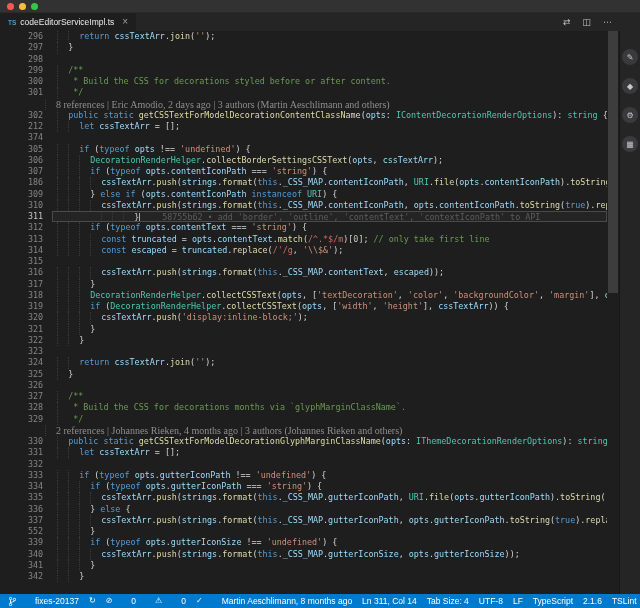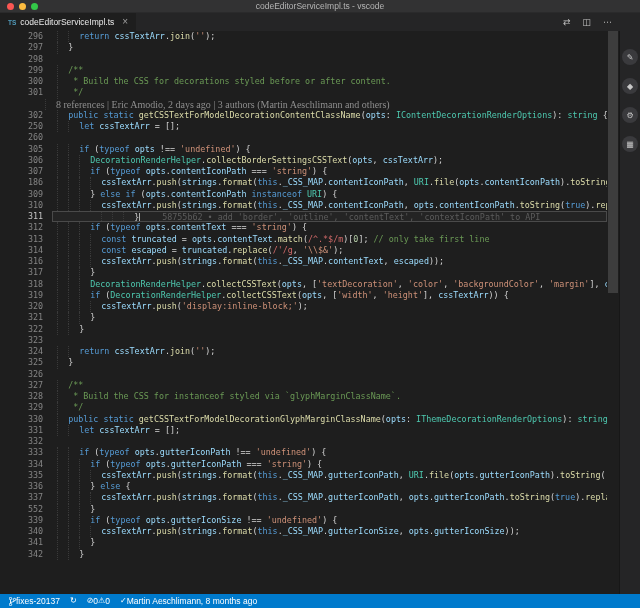--- a/index.html
+++ b/index.html
@@ -37,37 +37,36 @@
   .tk-s{color:#CE9178}.tk-c{color:#6A9955}.tk-p{color:#D4D4D4}.tk-r{color:#D16969}
   .tk-n{color:#B5CEA8}.tk-o{color:#D4D4D4}
 
   .scrollbar{flex:0 0 12px;position:relative;background:#1E1E1E;}
   .thumb{position:absolute;top:0;left:1px;width:10px;height:262px;background:rgba(121,121,121,0.35);}
   .rail{flex:0 0 21px;background:#252526;border-left:1px solid #171717;display:flex;flex-direction:column;align-items:center;padding-top:18px;gap:13px;box-sizing:border-box;}
   .rail-btn{width:16px;height:16px;border-radius:50%;background:#3A3A3D;color:#C8C8C8;font-size:8px;display:flex;align-items:center;justify-content:center;flex:0 0 auto;}
 
   
   .statusbar{flex:0 0 14px;background:#007ACC;display:flex;align-items:center;color:#FFFFFF;font-size:8.5px;padding:0 4px;white-space:nowrap;}
-  .sb-item{display:flex;align-items:center;gap:0;padding:0 5px;height:100%;}
+  .sb-item{display:flex;align-items:center;gap:19px;padding:0 5px;height:100%;}
   .sb-icon{font-size:8px;line-height:1;}
   .sb-right{margin-left:auto;display:flex;align-items:center;height:100%;}
   .branch-svg{display:block;}
 </style>
 </head>
 <body>
 
 <div class="window">
 
   <div class="titlebar">
     <div class="traffic">
       <span class="tl red"></span>
       <span class="tl yellow"></span>
       <span class="tl green"></span>
     </div>
-    <div class="title">codeEditorServiceImpl.ts - vscode</div>
   </div>
 
   <div class="tabbar">
     <div class="tab">
       <span class="tab-icon">TS</span>
       <span class="tab-label">codeEditorServiceImpl.ts</span>
       <span class="tab-close">×</span>
     </div>
     <div class="tab-actions">
       <span>⇄</span>
@@ -104,25 +103,25 @@
         </div>
         <div class="row">
           <div class="gutter"></div>
           <div class="content"><span class="iguide"></span><span class="lens">8 references | Eric Amodio, 2 days ago | 3 authors (Martin Aeschlimann and others)</span></div>
         </div>
         <div class="row">
           <div class="gutter">302</div>
           <div class="content"><span class="iguide"></span><span class="tk-k">public</span><span class="tk-p"> </span><span class="tk-k">static</span><span class="tk-p"> </span><span class="tk-f">getCSSTextForModelDecorationContentClassName</span><span class="tk-p">(</span><span class="tk-v">opts</span><span class="tk-p">: </span><span class="tk-t">IContentDecorationRenderOptions</span><span class="tk-p">): </span><span class="tk-t">string</span><span class="tk-p"> {</span></div>
         </div>
         <div class="row">
-          <div class="gutter">250</div>
+          <div class="gutter">212</div>
           <div class="content"><span class="iguide"></span><span class="iguide"></span><span class="tk-k">let</span><span class="tk-p"> </span><span class="tk-v">cssTextArr</span><span class="tk-p"> = [];</span></div>
         </div>
         <div class="row">
-          <div class="gutter">260</div>
+          <div class="gutter">374</div>
           <div class="content"></div>
         </div>
         <div class="row">
           <div class="gutter">305</div>
           <div class="content"><span class="iguide"></span><span class="iguide"></span><span class="tk-k">if</span><span class="tk-p"> (</span><span class="tk-k">typeof</span><span class="tk-p"> </span><span class="tk-v">opts</span><span class="tk-p"> </span><span class="tk-o">!==</span><span class="tk-p"> </span><span class="tk-s">'undefined'</span><span class="tk-p">) {</span></div>
         </div>
         <div class="row">
           <div class="gutter">306</div>
           <div class="content"><span class="iguide"></span><span class="iguide"></span><span class="iguide"></span><span class="tk-t">DecorationRenderHelper</span><span class="tk-p">.</span><span class="tk-f">collectBorderSettingsCSSText</span><span class="tk-p">(</span><span class="tk-v">opts</span><span class="tk-p">, </span><span class="tk-v">cssTextArr</span><span class="tk-p">);</span></div>
         </div>
@@ -152,20 +151,24 @@
         </div>
         <div class="row">
           <div class="gutter">313</div>
           <div class="content"><span class="iguide"></span><span class="iguide"></span><span class="iguide"></span><span class="iguide"></span><span class="tk-k">const</span><span class="tk-p"> </span><span class="tk-v">truncated</span><span class="tk-p"> = </span><span class="tk-v">opts</span><span class="tk-p">.</span><span class="tk-v">contentText</span><span class="tk-p">.</span><span class="tk-f">match</span><span class="tk-p">(</span><span class="tk-r">/^.*$/m</span><span class="tk-p">)[</span><span class="tk-n">0</span><span class="tk-p">]; </span><span class="tk-c">// only take first line</span></div>
         </div>
         <div class="row">
           <div class="gutter">314</div>
           <div class="content"><span class="iguide"></span><span class="iguide"></span><span class="iguide"></span><span class="iguide"></span><span class="tk-k">const</span><span class="tk-p"> </span><span class="tk-v">escaped</span><span class="tk-p"> = </span><span class="tk-v">truncated</span><span class="tk-p">.</span><span class="tk-f">replace</span><span class="tk-p">(</span><span class="tk-r">/'/g</span><span class="tk-p">, </span><span class="tk-s">'\\$&amp;'</span><span class="tk-p">);</span></div>
         </div>
         <div class="row">
+          <div class="gutter">315</div>
+          <div class="content"></div>
+        </div>
+        <div class="row">
           <div class="gutter">316</div>
           <div class="content"><span class="iguide"></span><span class="iguide"></span><span class="iguide"></span><span class="iguide"></span><span class="tk-v">cssTextArr</span><span class="tk-p">.</span><span class="tk-f">push</span><span class="tk-p">(</span><span class="tk-v">strings</span><span class="tk-p">.</span><span class="tk-f">format</span><span class="tk-p">(</span><span class="tk-k">this</span><span class="tk-p">.</span><span class="tk-v">_CSS_MAP</span><span class="tk-p">.</span><span class="tk-v">contentText</span><span class="tk-p">, </span><span class="tk-v">escaped</span><span class="tk-p">));</span></div>
         </div>
         <div class="row">
           <div class="gutter">317</div>
           <div class="content"><span class="iguide"></span><span class="iguide"></span><span class="iguide"></span><span class="tk-p">}</span></div>
         </div>
         <div class="row">
           <div class="gutter">318</div>
           <div class="content"><span class="iguide"></span><span class="iguide"></span><span class="iguide"></span><span class="tk-t">DecorationRenderHelper</span><span class="tk-p">.</span><span class="tk-f">collectCSSText</span><span class="tk-p">(</span><span class="tk-v">opts</span><span class="tk-p">, [</span><span class="tk-s">'textDecoration'</span><span class="tk-p">, </span><span class="tk-s">'color'</span><span class="tk-p">, </span><span class="tk-s">'backgroundColor'</span><span class="tk-p">, </span><span class="tk-s">'margin'</span><span class="tk-p">], </span><span class="tk-v">cssTextArr</span></div>
@@ -201,25 +204,29 @@
         <div class="row">
           <div class="gutter">326</div>
           <div class="content"></div>
         </div>
         <div class="row">
           <div class="gutter">327</div>
           <div class="content"><span class="iguide"></span><span class="tk-c">/**</span></div>
         </div>
         <div class="row">
           <div class="gutter">328</div>
-          <div class="content"><span class="iguide"></span><span class="tk-c"> * Build the CSS for instanceof styled via `glyphMarginClassName`.</span></div>
+          <div class="content"><span class="iguide"></span><span class="tk-c"> * Build the CSS for decorations months via `glyphMarginClassName`.</span></div>
         </div>
         <div class="row">
           <div class="gutter">329</div>
           <div class="content"><span class="iguide"></span><span class="tk-c"> */</span></div>
+        </div>
+        <div class="row">
+          <div class="gutter"></div>
+          <div class="content"><span class="iguide"></span><span class="lens">2 references | Johannes Rieken, 4 months ago | 3 authors (Johannes Rieken and others)</span></div>
         </div>
         <div class="row">
           <div class="gutter">330</div>
           <div class="content"><span class="iguide"></span><span class="tk-k">public</span><span class="tk-p"> </span><span class="tk-k">static</span><span class="tk-p"> </span><span class="tk-f">getCSSTextForModelDecorationGlyphMarginClassName</span><span class="tk-p">(</span><span class="tk-v">opts</span><span class="tk-p">: </span><span class="tk-t">IThemeDecorationRenderOptions</span><span class="tk-p">): </span><span class="tk-t">string</span><span class="tk-p"> {</span></div>
         </div>
         <div class="row">
           <div class="gutter">331</div>
           <div class="content"><span class="iguide"></span><span class="iguide"></span><span class="tk-k">let</span><span class="tk-p"> </span><span class="tk-v">cssTextArr</span><span class="tk-p"> = [];</span></div>
         </div>
         <div class="row">
@@ -294,15 +301,24 @@
     <div class="sb-item">
       <span class="sb-icon">⊘</span>
       <span>0</span>
       <span class="sb-icon">⚠</span>
       <span>0</span>
     </div>
     <div class="sb-item">
       <span class="sb-icon">✓</span>
       <span>Martin Aeschlimann, 8 months ago</span>
     </div>
+    <div class="sb-right">
+      <div class="sb-item">Ln 311, Col 14</div>
+      <div class="sb-item">Tab Size: 4</div>
+      <div class="sb-item">UTF-8</div>
+      <div class="sb-item">LF</div>
+      <div class="sb-item">TypeScript</div>
+      <div class="sb-item">2.1.6</div>
+      <div class="sb-item">TSLint</div>
+    </div>
   </div>
 
 </div>
 
 </body></html>

